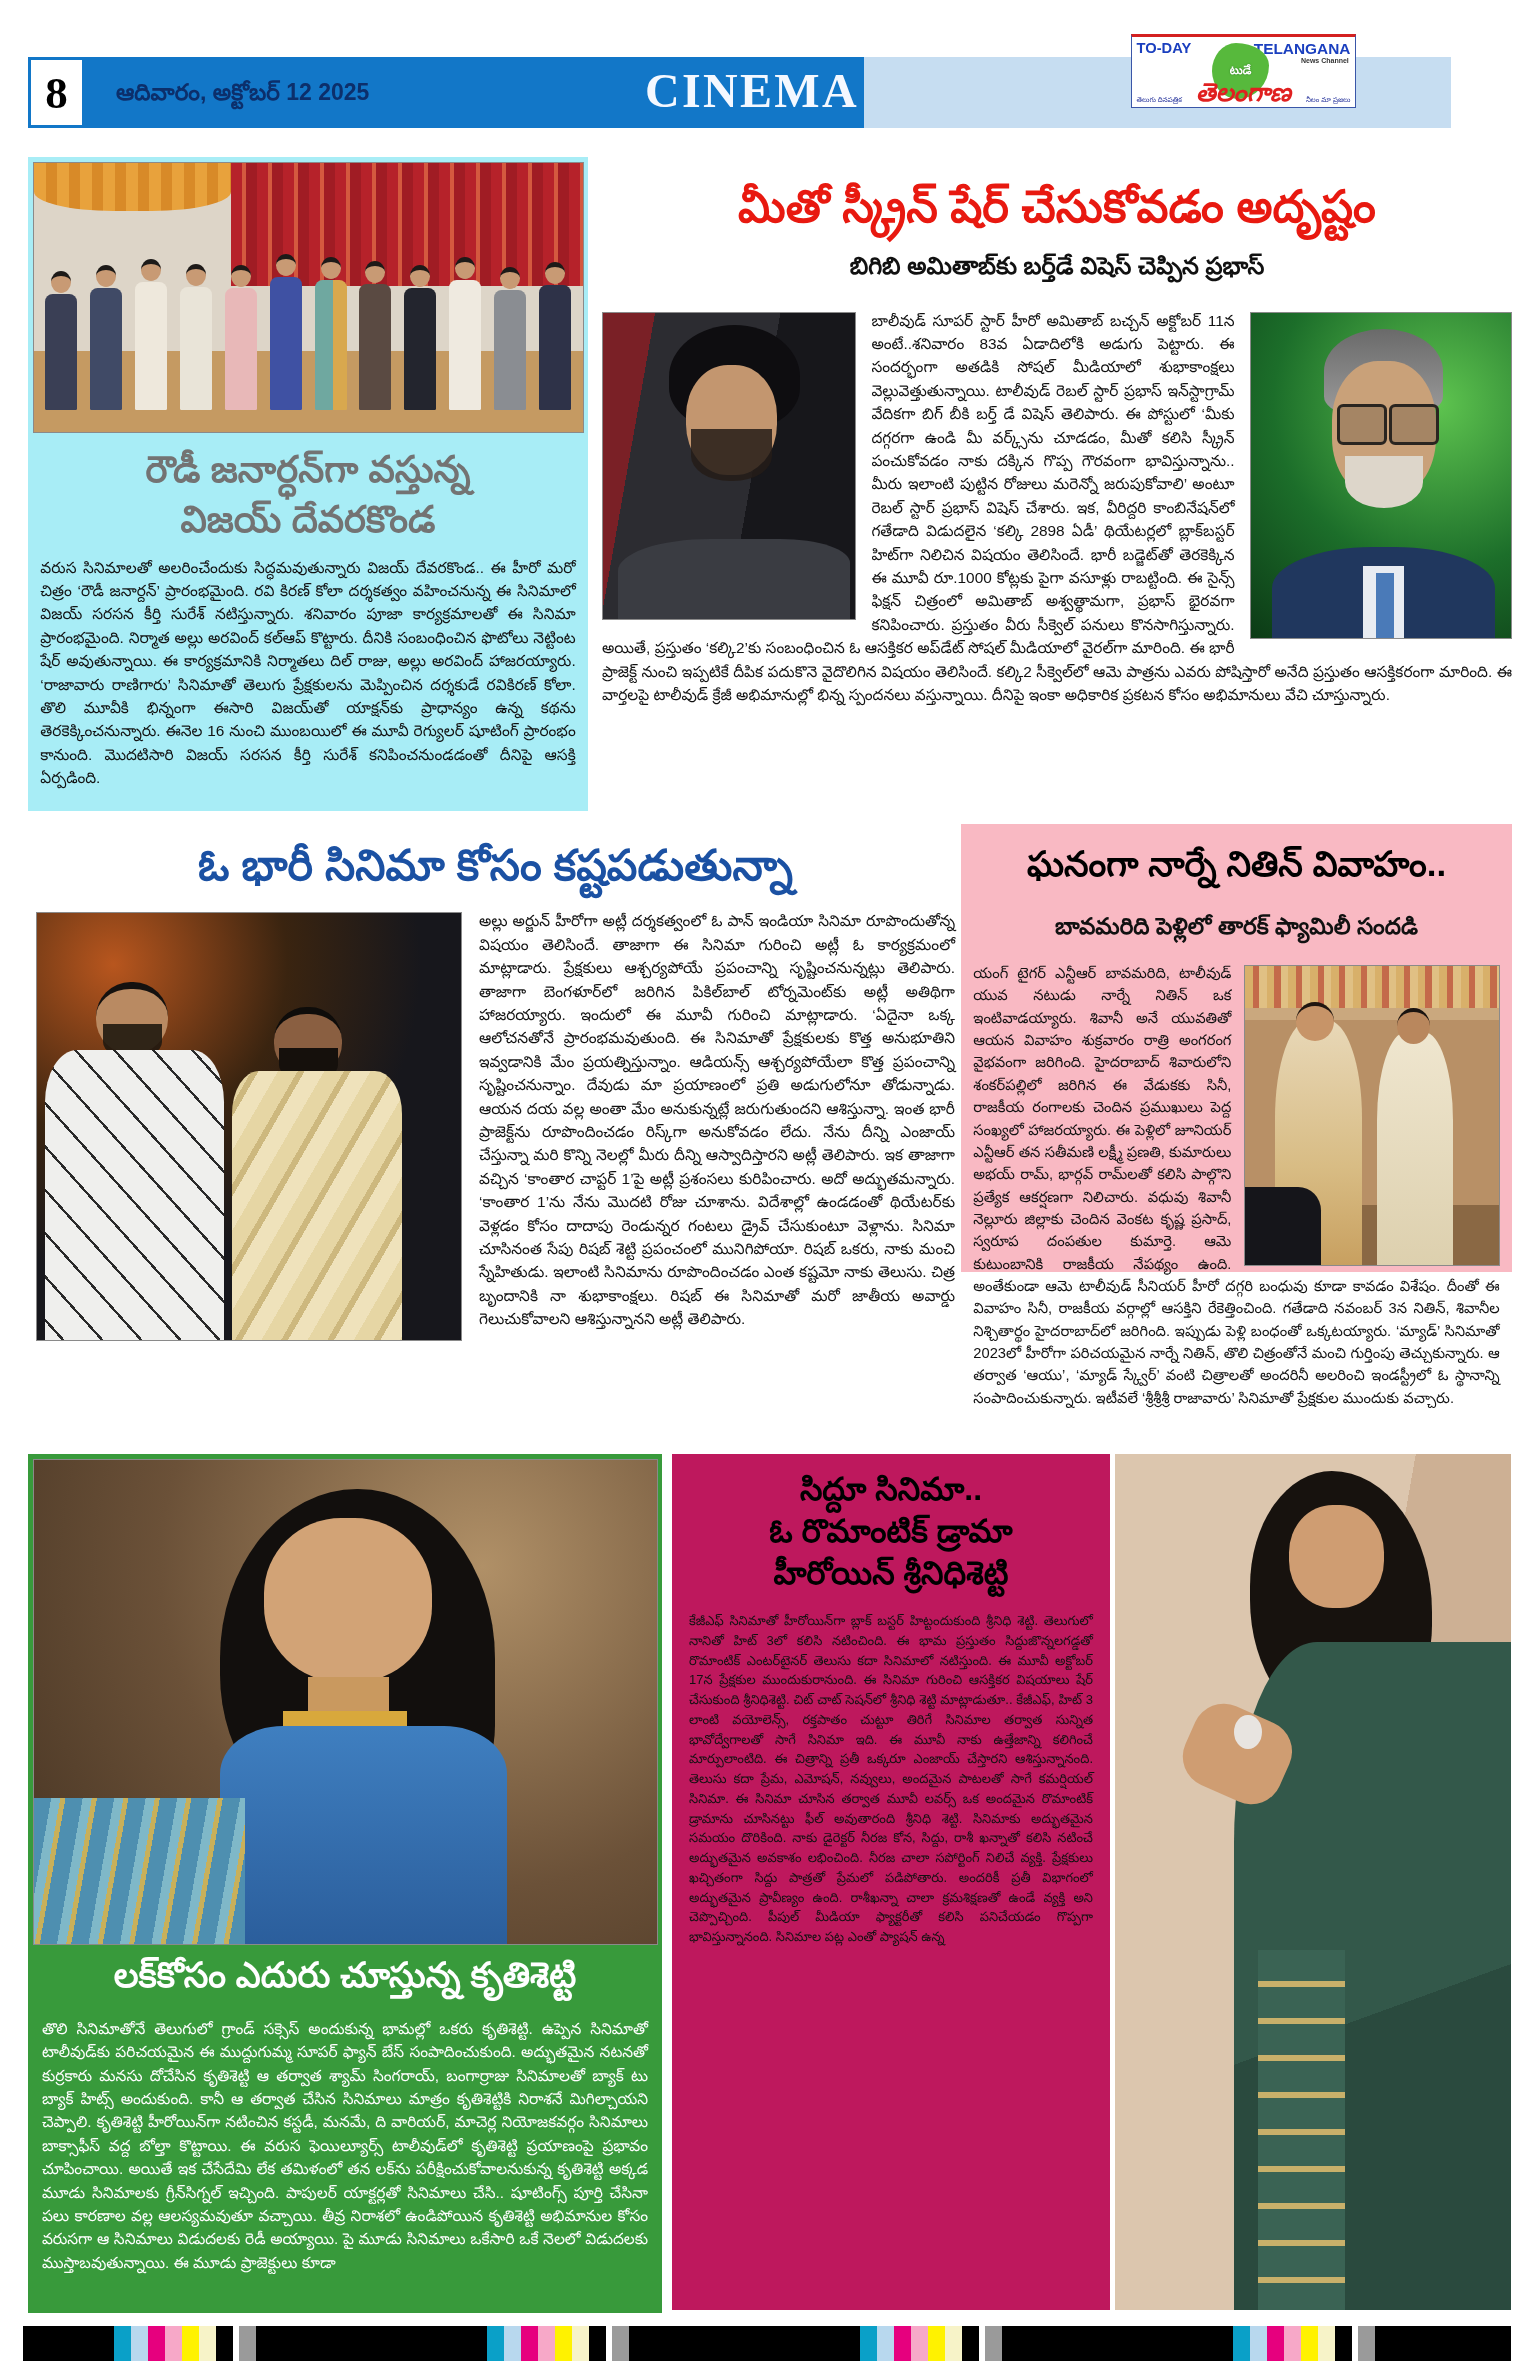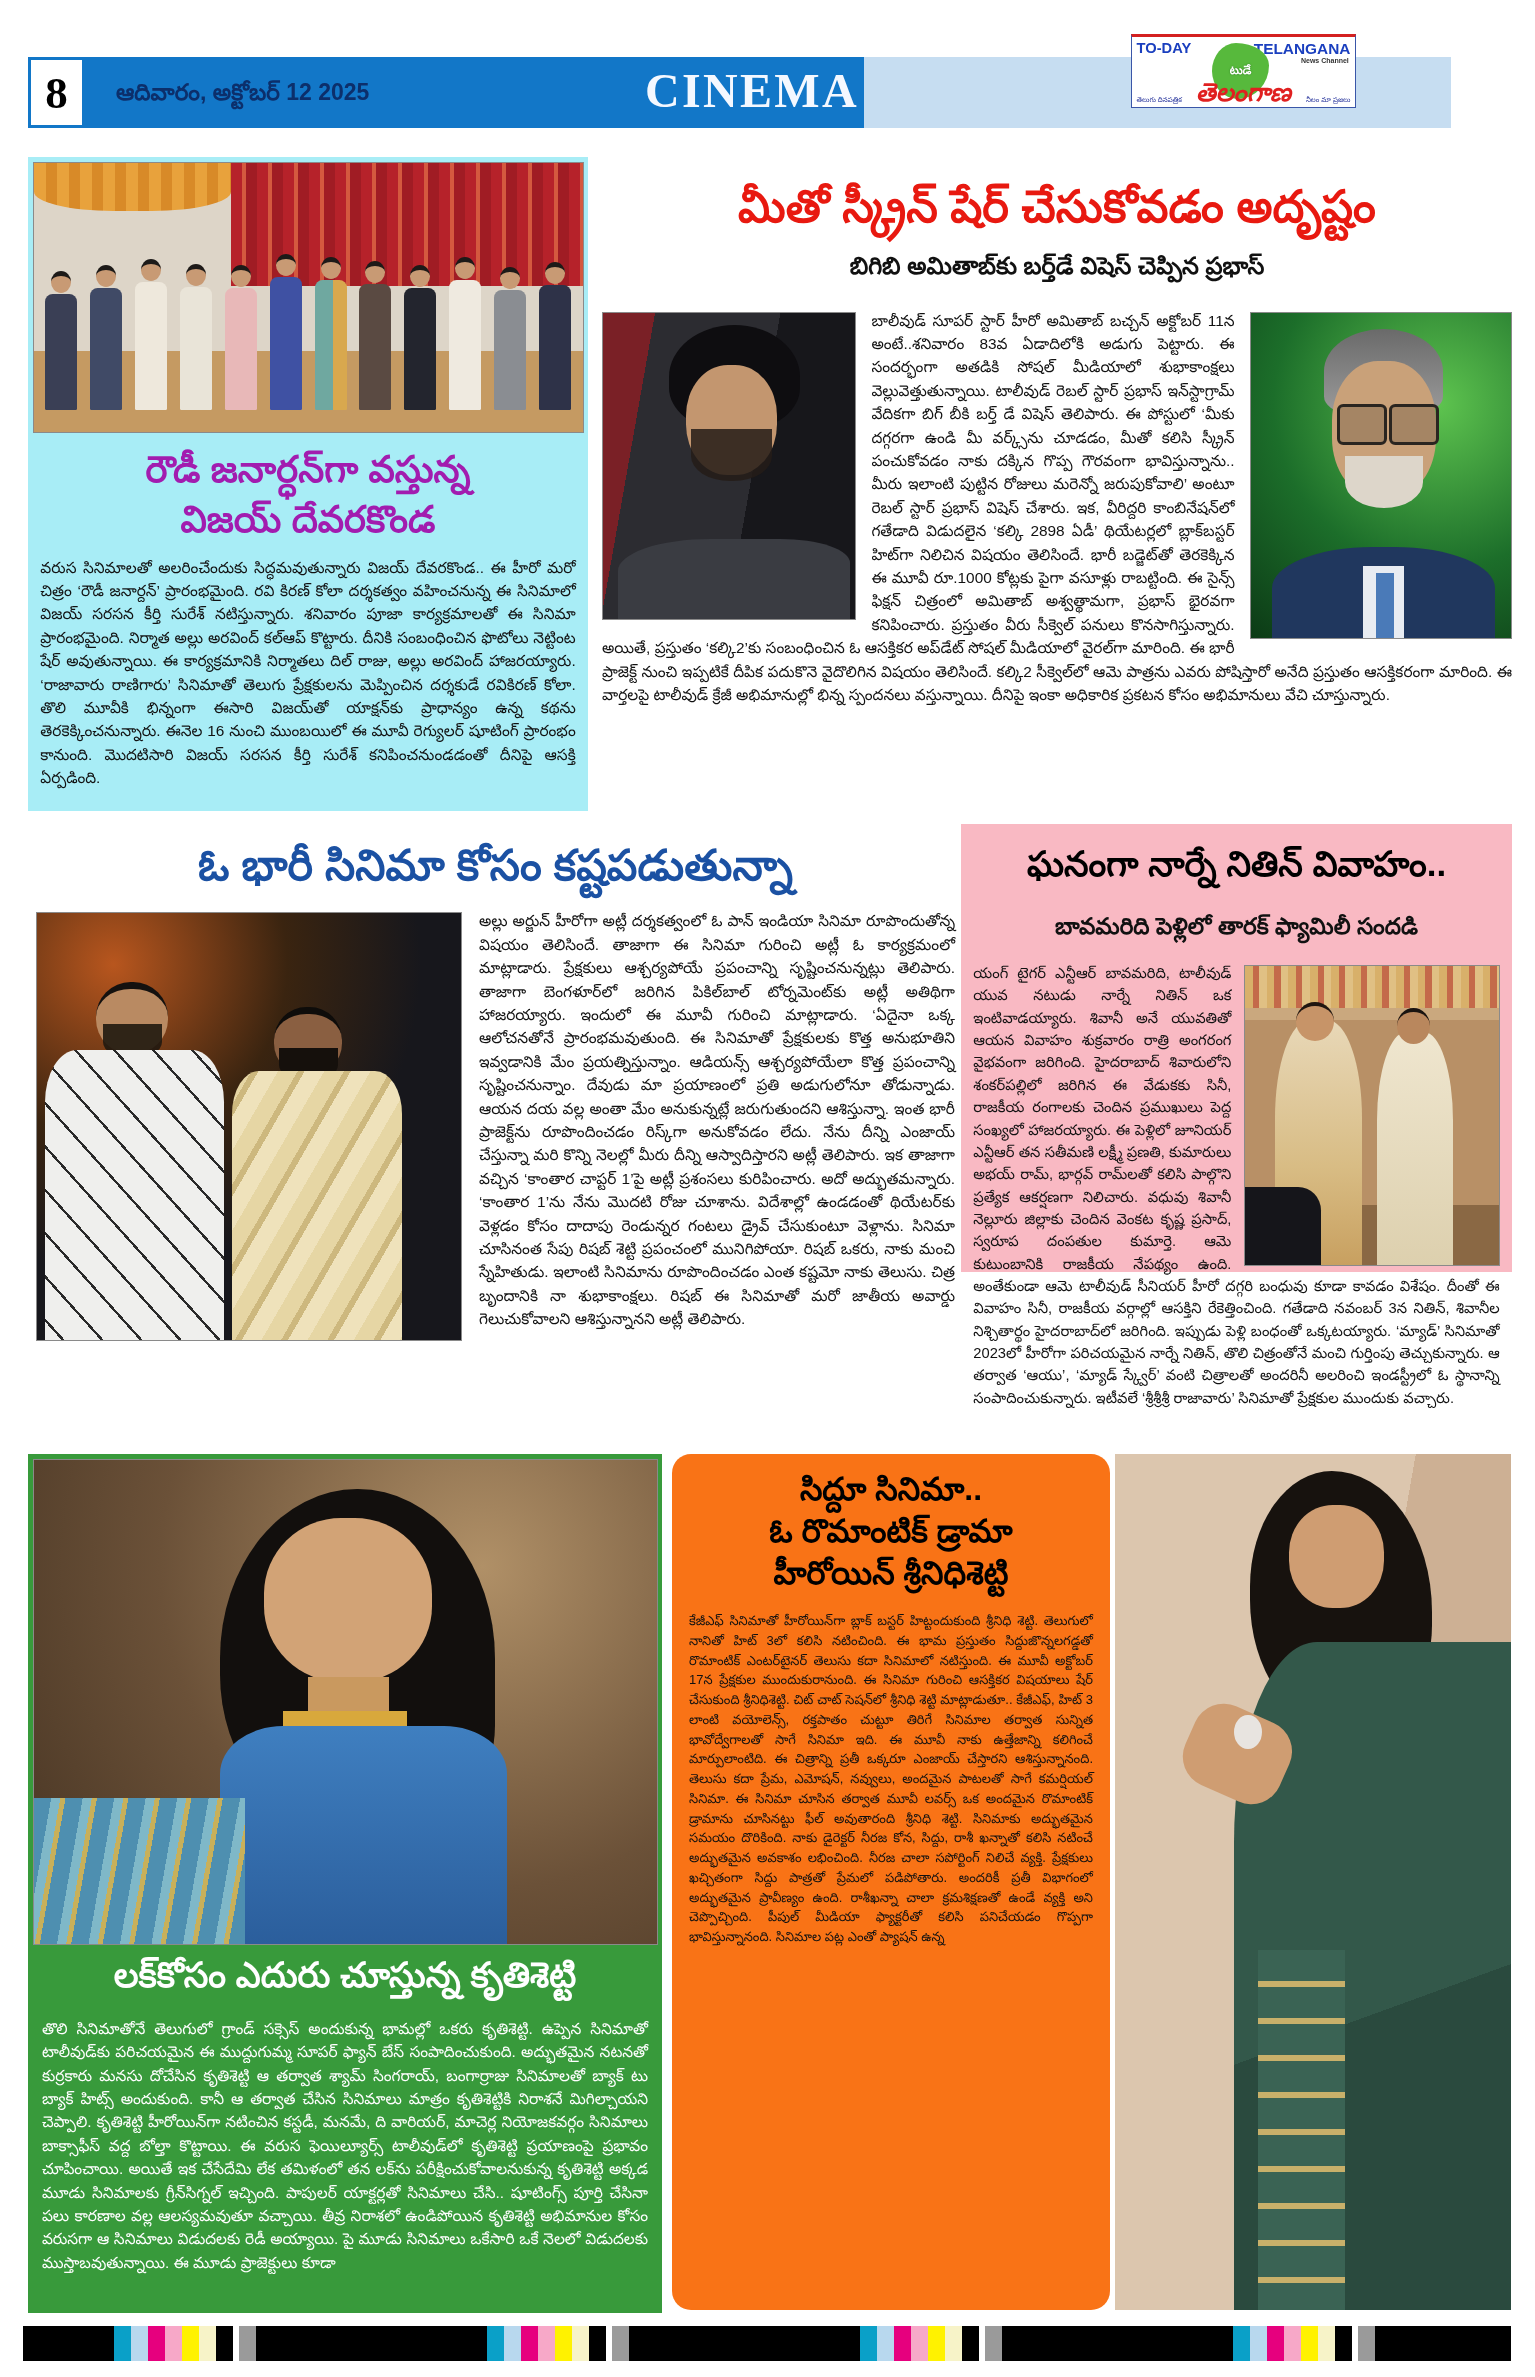--- a/index.html
+++ b/index.html
@@ -38,21 +38,21 @@
   .grp-photo{width:551px;height:271px;background:
       linear-gradient(#ddd5c8 0 70%,#c59a62 70%);}
   .grp-red{position:absolute;left:36%;top:0;right:0;height:46%;
       background:repeating-linear-gradient(90deg,#b6222a 0 10.8px,#d4593f 10.8px 15.4px,#a01c24 15.4px 26px);}
   .grp-marigold{position:absolute;left:0;top:0;width:36%;height:18%;
       background:repeating-linear-gradient(90deg,#e8a23c 0 12.3px,#d88a28 12.3px 23px);border-radius:0 0 40% 40%;}
   .people{position:absolute;left:0;right:0;bottom:8%;display:flex;justify-content:space-evenly;align-items:flex-end;}
   .person{width:34px;display:flex;flex-direction:column;align-items:center;}
   .person .head{width:20px;height:21.6px;border-radius:50%;background:#c89a74;border-top:5.4px solid #1d1a18;box-sizing:border-box;}
   .person .torso{width:32px;border-radius:7.7px 7.7px 1.5px 1.5px;margin-top:1.5px;}
-  .cyan-h{font-size:37px;line-height:1.35;font-weight:bold;text-align:center;color:#a21caf;}
+  .cyan-h{font-size:37px;line-height:1.35;font-weight:bold;text-align:center;color:#737373;}
   .cyan-h1{margin-top:12.3px;}
   .cyanbox .body-txt{padding:10.8px 7.7px 0 7.7px;}
   
   .prab{left:602px;top:182px;width:910px;}
   .prab-h{color:#e81910;font-size:45px;font-weight:bold;text-align:center;line-height:1.1;}
   .prab-sub{font-size:24px;font-weight:bold;text-align:center;margin-top:20px;}
   .prab-content{margin-top:23px;}
   .prabhas-photo{float:left;width:254px;height:308px;margin:3.1px 15.4px 7.7px 0;background:
       linear-gradient(100deg,#7a2026 0 17%,#2c2c31 17% 58%,#17171b 58%);}
   .prab-hair{position:absolute;left:26%;top:4%;width:52%;height:34%;background:#0e0d10;border-radius:50% 50% 40% 40%;}
@@ -104,21 +104,21 @@
       radial-gradient(circle at 72% 22%,#b09067,#6b5138 55%,#453322 100%);}
   .kri-hair{position:absolute;left:30%;top:6%;width:44%;height:70%;background:#120f0d;border-radius:50% 50% 30% 45%;}
   .kri-face{position:absolute;left:37%;top:12%;width:27%;height:34%;background:#d2a376;border-radius:46%;}
   .kri-neck{position:absolute;left:44%;top:45%;width:13%;height:8%;background:#c9995f;}
   .kri-jewel{position:absolute;left:40%;top:52%;width:20%;height:5%;background:#d8a83c;border-radius:0 0 40% 40%;}
   .kri-blouse{position:absolute;left:30%;top:55%;width:46%;height:45%;background:linear-gradient(#3f7fc0,#2b5e9c);border-radius:22% 22% 0 0;}
   .kri-skirt{position:absolute;left:0;top:70%;width:34%;height:30%;background:repeating-linear-gradient(100deg,#4e8fb0 0 17px,#7fb8c8 17px 26px,#c8b05a 26px 31px);}
   .green-h{color:#ffffff;font-size:35px;font-weight:bold;text-align:center;margin-top:10.8px;}
   .greenbox .body-txt{color:#fff;padding:12.3px 9.3px 0 9.3px;font-size:15.4px;}
   
-  .yellowbox{left:672px;top:1454px;width:438px;height:856px;background:#f97316;box-sizing:border-box;padding:15.4px 17px;border-radius:19px;}
+  .yellowbox{left:672px;top:1454px;width:438px;height:856px;background:#be185d;box-sizing:border-box;padding:15.4px 17px;}
   .yel-h{font-size:32px;font-weight:bold;text-align:center;line-height:1.3;color:#000;}
   .yellowbox .body-txt{margin-top:17px;font-size:13px;}
   .srin-photo{left:1115px;top:1454px;width:396px;height:856px;border:none;background:
       linear-gradient(100deg,#dcc6ae 0 55%,#cdb094 55%);}
   .sri-hair{position:absolute;left:34%;top:2%;width:46%;height:30%;background:#17120e;border-radius:45% 55% 40% 50%;}
   .sri-face{position:absolute;left:44%;top:6%;width:24%;height:12%;background:#cf9d72;border-radius:46%;}
   .sri-saree{position:absolute;left:30%;top:22%;width:70%;height:78%;background:linear-gradient(160deg,#33584a 0 55%,#2a4a3e 55%);border-radius:30% 0 0 0;}
   .sri-arm{position:absolute;left:18%;top:30%;width:26%;height:10%;background:#cf9d72;border-radius:31px;transform:rotate(24deg);}
   .sri-bangle{position:absolute;left:30%;top:30.5%;width:7%;height:4%;background:#e8e4e0;border-radius:50%;}
   .sri-border{position:absolute;left:36%;bottom:0;width:22%;height:42%;background:repeating-linear-gradient(#3a6354 0 31px,#c8b06a 31px 37px);}

